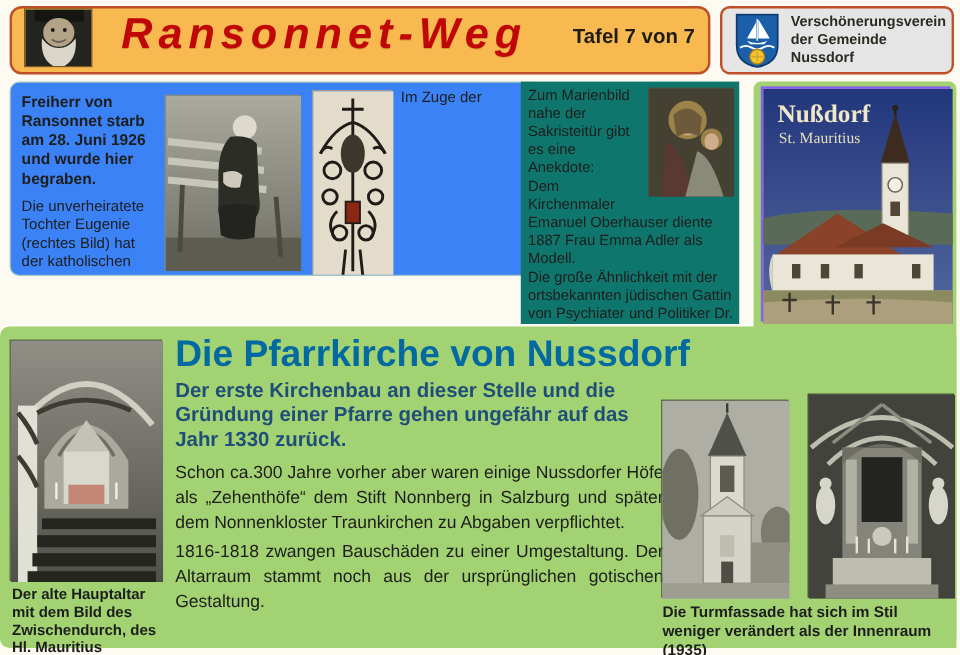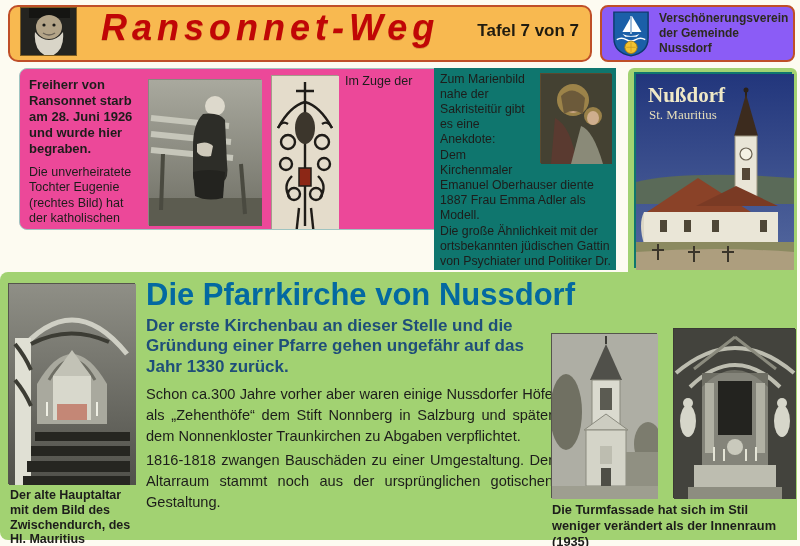--- a/index.html
+++ b/index.html
@@ -12,29 +12,29 @@
     background:#f8b950; border:2px solid #bf4f28; border-radius:10px;
     display:flex; align-items:flex-start; }
   .portrait { width:57px; height:49px; margin-left:10px; border:1px solid #7a5a20;
     flex:0 0 auto; overflow:hidden; }
   .banner-title { font-size:36px; font-weight:bold; font-style:italic;
     color:#c00606; letter-spacing:5px; margin-left:24px; white-space:nowrap;
     text-shadow:0 1px 0 rgba(120,40,0,.25); }
   .tafel { font-size:17px; font-weight:bold; color:#201c10; margin-left:38px;
     margin-top:14px; white-space:nowrap; }
   .logobox { position:absolute; left:600px; top:5px; width:195px; height:57px;
-    background:#8b5cf6; border:2px solid #bf4f28; border-radius:8px;
+    background:#e5e5e5; border:2px solid #bf4f28; border-radius:8px;
     display:flex; align-items:center; }
   .shield { width:38px; height:46px; margin-left:10px; flex:0 0 auto; }
   .logo-text { font-size:12px; font-weight:bold; color:#2c2a20; line-height:1.25;
     margin-left:9px; }
 
   
-  .panel-blue { position:absolute; left:19px; top:68px; width:434px; height:162px;
-    background:#ec4899; border:1px solid #9fc4c1; border-radius:8px;
+  .panel-blue { position:absolute; left:8px; top:68px; width:434px; height:162px;
+    background:#3b82f6; border:1px solid #9fc4c1; border-radius:8px;
     display:flex; overflow:hidden; }
   .divider-green { position:absolute; left:438px; top:68px; width:9px; height:202px;
     background:#cbe3a4; }
   .panel-white { position:absolute; left:434px; top:68px; width:182px; height:202px;
     background:#0f766e; padding:4px 5px 0 6px; overflow:hidden; }
   .col-green { position:absolute; left:628px; top:68px; width:169px; height:472px;
     background:#a2d272; border-radius:6px 6px 0 0; }
   .panel-green { position:absolute; left:0px; top:272px; width:797px; height:268px;
     background:#a2d272; border-radius:8px; }
 
@@ -48,21 +48,21 @@
     border:1px solid #a39c8a; }
   .mid p + p, .panel-white p + p { margin-top:1px; }
 
   
   .panel-white { font-size:12.3px; line-height:1.22; }
   .panel-white .ph { float:right; width:71px; height:90px; margin:1px 0 3px 4px;
     border:1px solid #5a4a30; }
 
   
   .postcard { position:absolute; left:634px; top:72px; width:158px; height:196px;
-    border:2px solid #0f766e; }
+    border:2px solid #8b5cf6; }
   .col-caption { position:absolute; left:634px; top:277px; width:160px;
     font-size:13px; line-height:1.25; color:#14140f; }
 
   
   .altar-photo { position:absolute; left:8px; top:283px; width:127px; height:201px;
     border:1px solid #55554c; }
   .altar-caption { position:absolute; left:10px; top:488px; width:132px;
     font-size:12.5px; font-weight:bold; line-height:1.18; }
   .main-block { position:absolute; left:146px; top:277px; width:407px; }
   .main-title { font-size:31px; font-weight:bold; color:#0369a1; white-space:nowrap;

